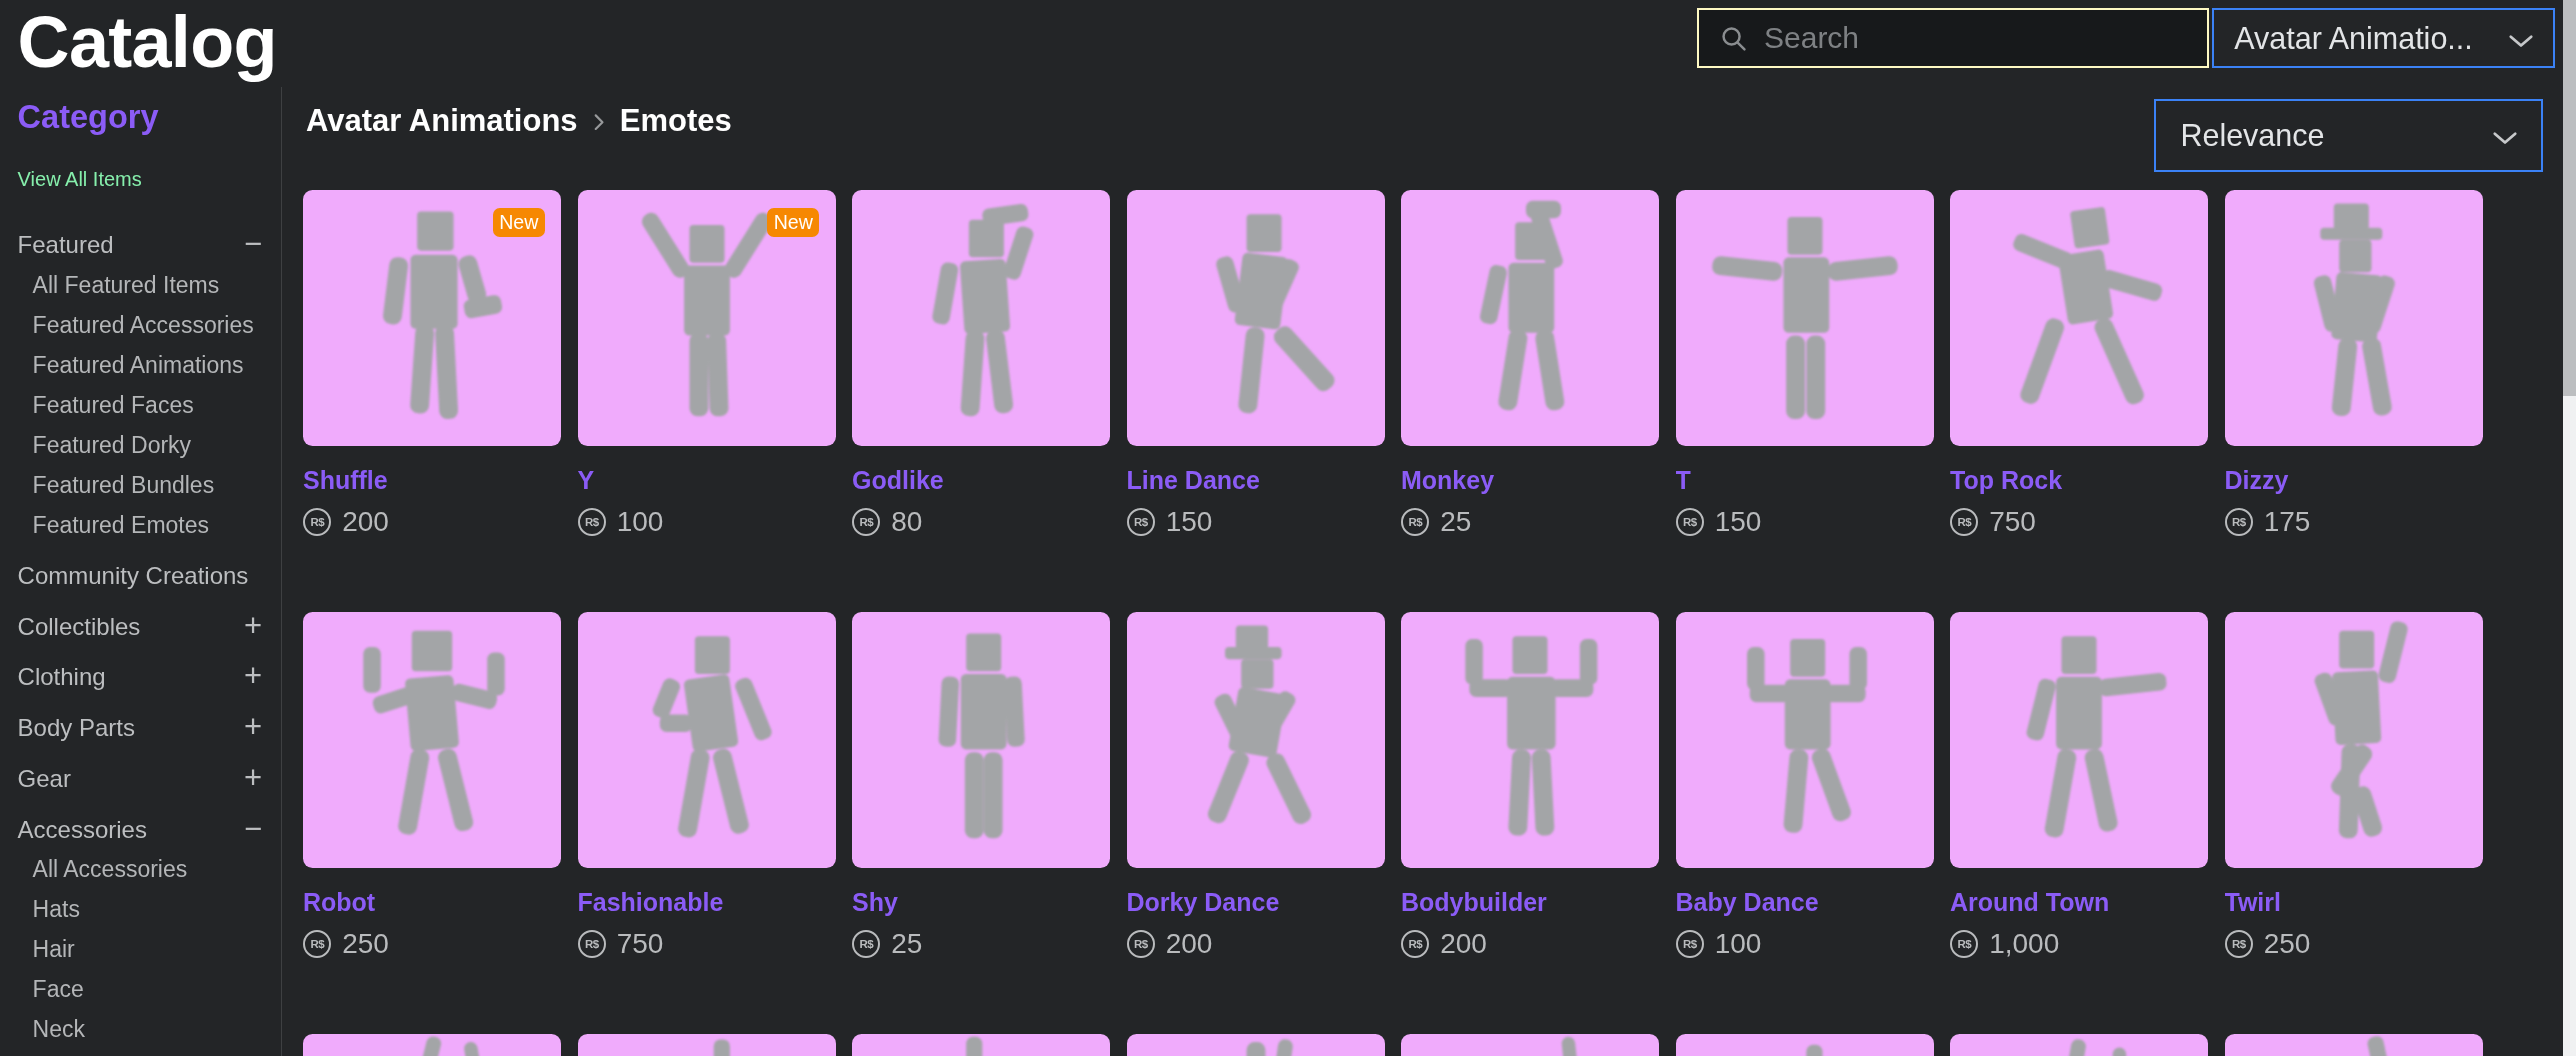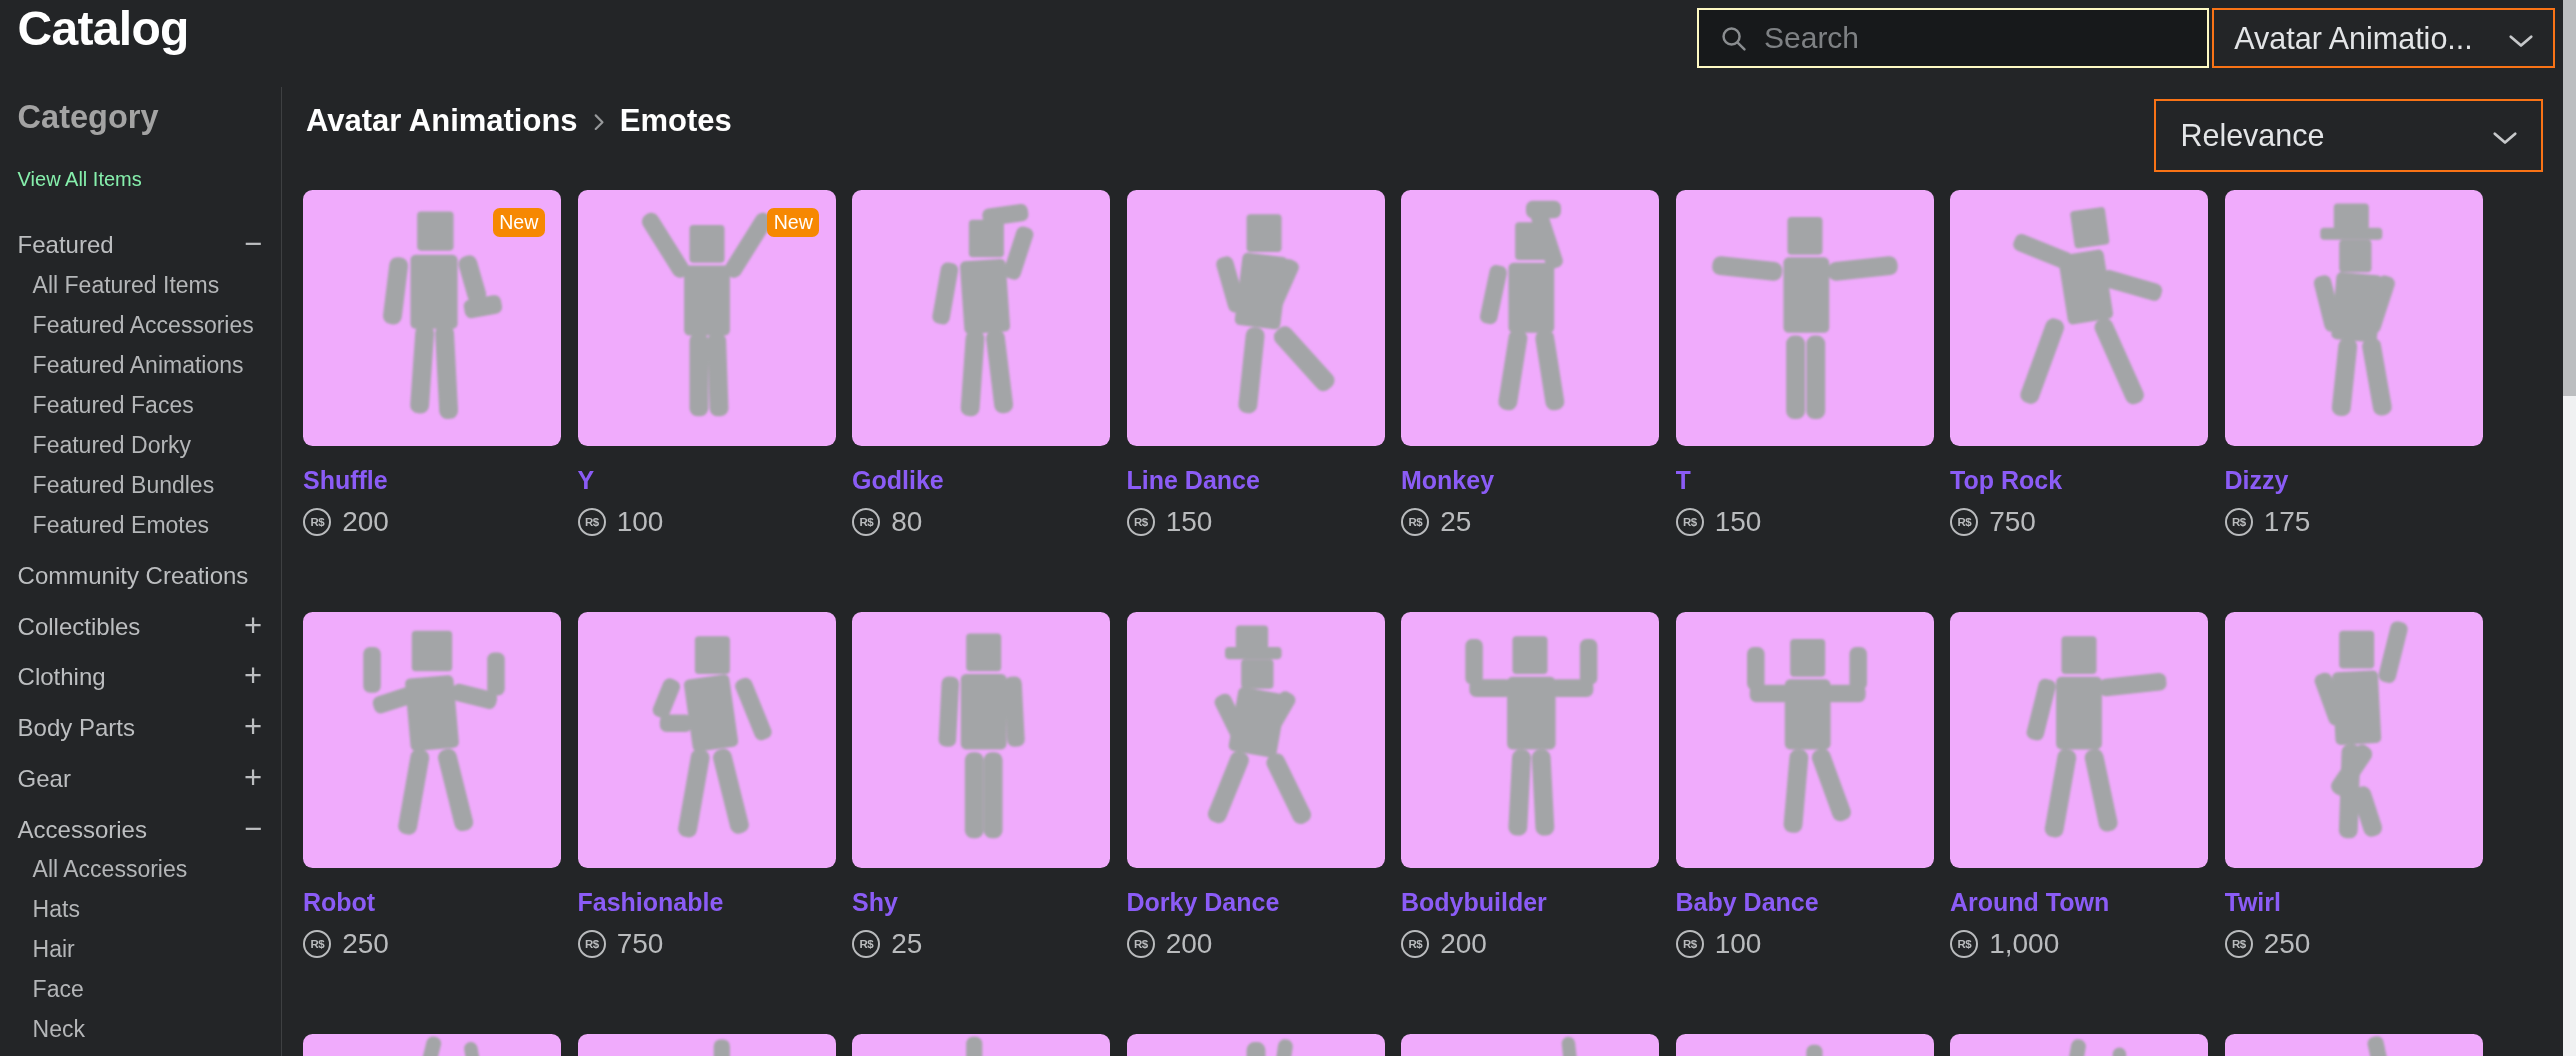--- a/index.html
+++ b/index.html
@@ -5,53 +5,53 @@
   * { box-sizing: border-box; margin: 0; padding: 0; }
   html,body { background:#232527; }
   .page {
     position: relative; width: 2576px; height: 1057px;
     background: #232527; overflow: hidden;
     font-family: "Liberation Sans", sans-serif;
   }
   
   .app-title {
     position: absolute; left: 17.6px; top: 1.4px;
-    font-size: 48px; font-weight: 700; color: #ffffff; letter-spacing: -0.7px;
+    font-size: 72px; font-weight: 700; color: #ffffff; letter-spacing: -0.7px;
   }
   .search-box {
     position: absolute; left: 1697px; top: 8.1px; width: 512px; height: 60px;
     background: #17191b; border: 2px solid #fef9c3;
     display: flex; align-items: center;
   }
   .search-icon { margin-left: 19px; display: flex; align-items: center; }
   .search-input {
     flex: 1; height: 100%; background: transparent; border: none; outline: none;
     margin-left: 15px; font-size: 30px; color: #e6e8ea;
     font-family: "Liberation Sans", sans-serif;
   }
   .search-input::placeholder { color: #7e8184; }
   .dd {
-    position: absolute; border: 2px solid #f97316;
+    position: absolute; border: 2px solid #3b82f6;
     display: flex; align-items: center; justify-content: space-between;
     color: #e3e5e7; font-size: 30.5px; cursor: pointer; background: transparent;
   }
   .cat-dd  { left: 2212px; top: 8.1px;  width: 343px; height: 60px; padding: 0 19px 0 20.3px; }
   .sort-dd { left: 2154px; top: 99px; width: 389px; height: 73px; padding: 0 23px 0 24.4px; }
   .dd-value { white-space: nowrap; overflow: hidden; }
   
   .breadcrumb {
     position: absolute; left: 306px; top: 99px; height: 43px;
     display: flex; align-items: center; gap: 15px;
   }
   .bc-item { font-size: 31px; font-weight: 700; color: #ffffff; }
   .bc-sep { display: flex; align-items: center; margin-top: 2.7px; }
   
   .side-title {
     position: absolute; left: 17.6px; top: 99px;
-    font-size: 32.5px; font-weight: 700; color: #a3a3a3;
+    font-size: 32.5px; font-weight: 700; color: #8b5cf6;
   }
   .view-all {
     position: absolute; left: 17.6px; top: 168px;
     font-size: 20px; color: #86efac; cursor: pointer;
   }
   .sidebar { position: absolute; left: 17.6px; top: 207px; width: 246px; }
   .side-top {
     position: relative; height: 40px; display: flex; align-items: center;
     font-size: 24px; color: #bcbec0; cursor: pointer;
   }

